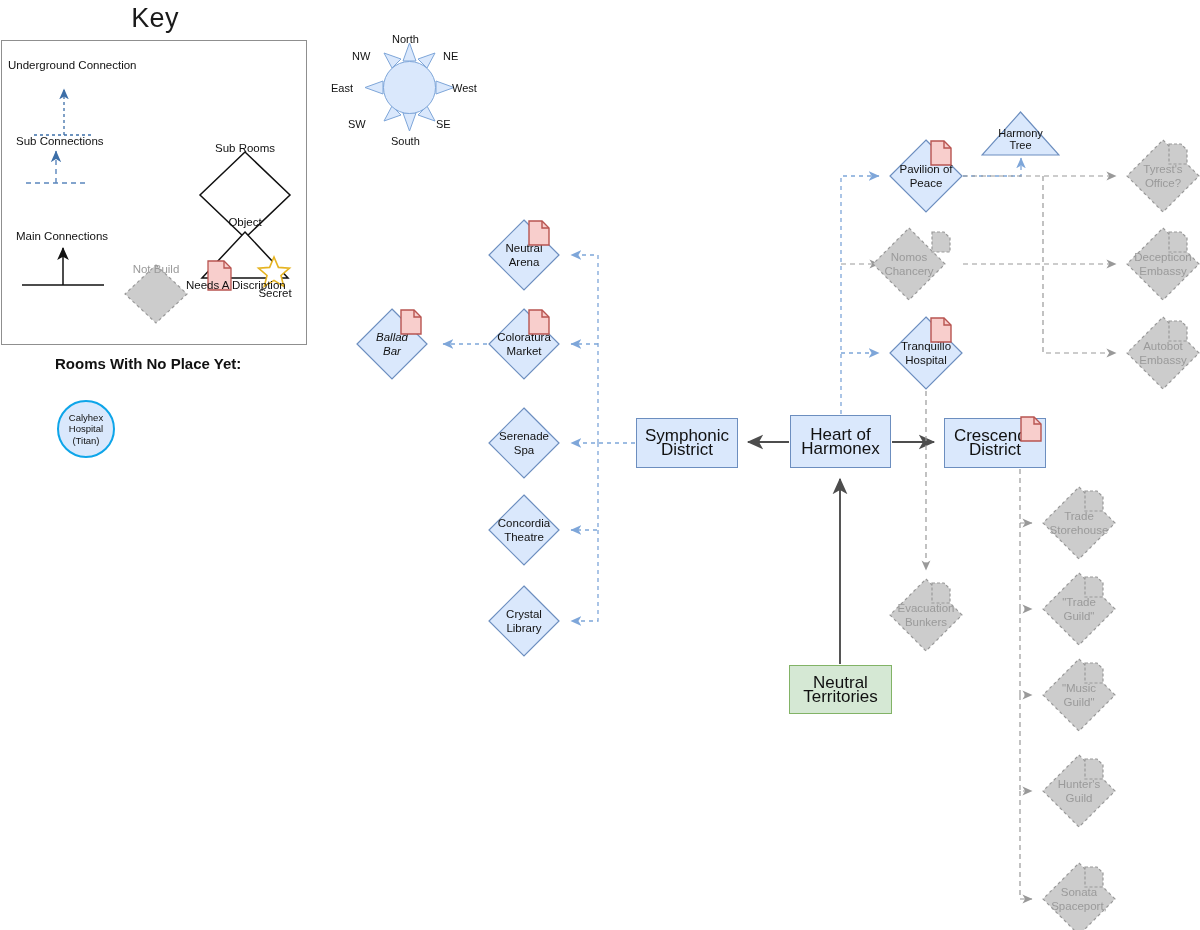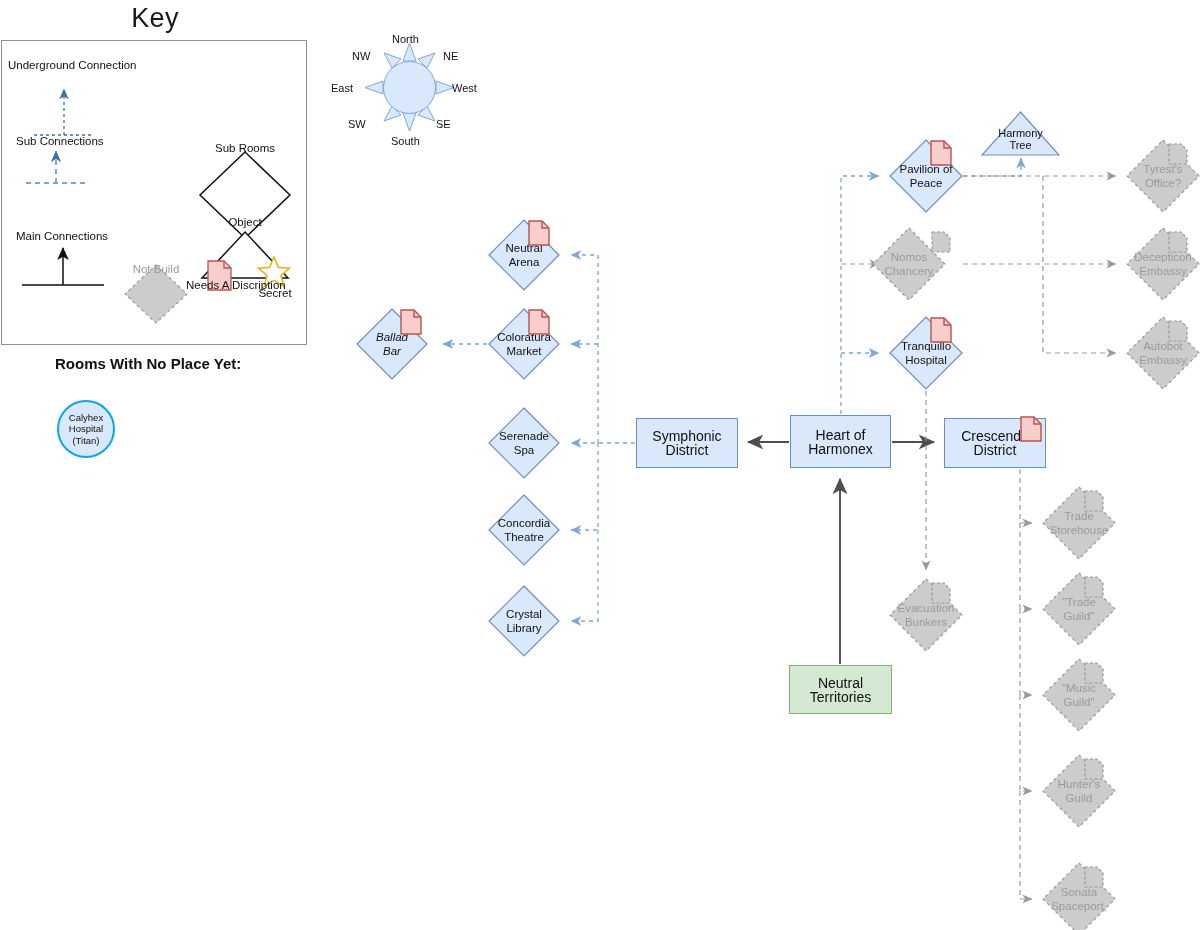--- a/index.html
+++ b/index.html
@@ -125,21 +125,21 @@
     position: absolute;
     box-sizing: border-box;
     display: flex;
     align-items: center;
     justify-content: center;
     text-align: center;
   }
   .node .lbl {
     position: relative;
     z-index: 3;
-    font-size: 14px;
+    font-size: 17px;
     line-height: 14px;
     white-space: pre-line;
   }
   .rect {
     background: #dae8fc;
     border: 1px solid #6c8ebf;
     color: #111;
   }
   .rect-green {
     background: #d5e8d4;

